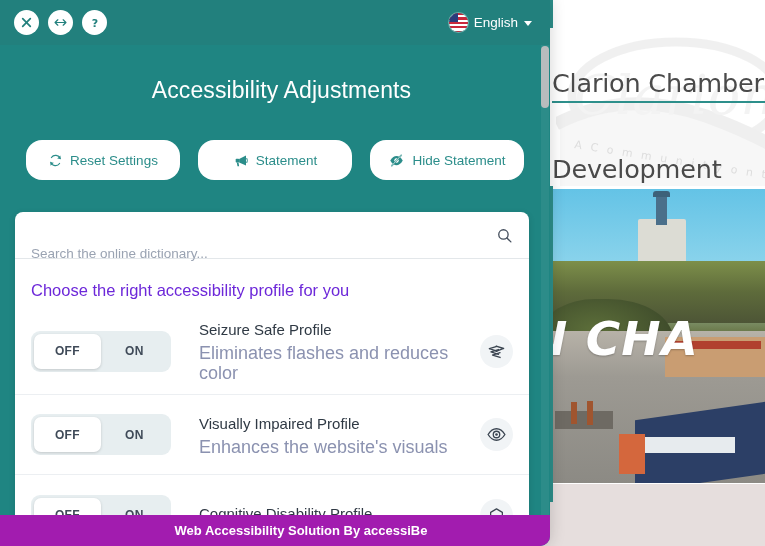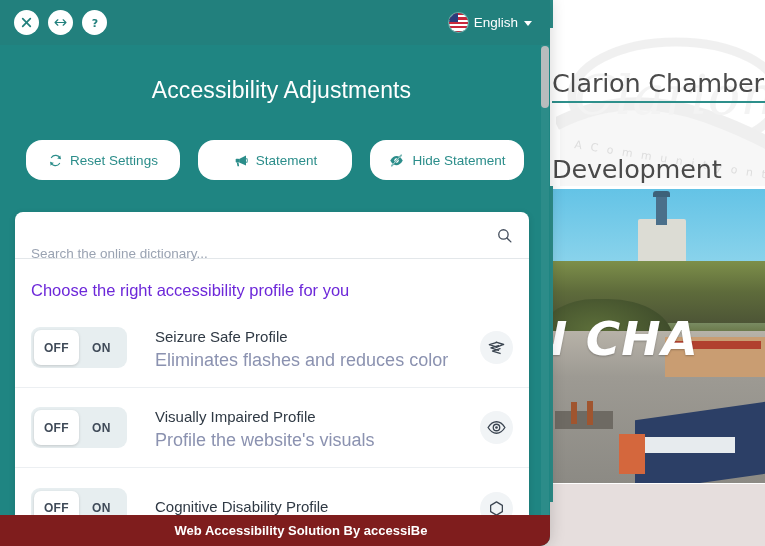--- a/index.html
+++ b/index.html
@@ -320,21 +320,21 @@
     display: flex;
     align-items: center;
     padding: 11px 16px;
     border-bottom: 1px solid #eceff2;
     min-height: 80px;
   }
   .profile-row:last-child { border-bottom: none; }
 
   .toggle {
     display: flex;
-    width: 96px;
+    width: 140px;
     height: 41px;
     border-radius: 9px;
     background: #e7eef0;
     padding: 3px;
     flex: 0 0 auto;
     cursor: pointer;
     overflow: hidden;
   }
   .toggle-side {
     flex: 1 1 50%;
@@ -380,21 +380,21 @@
     color: #3b4551;
   }
   .profile-icon svg { display: block; }
 
   
   #panel-footer {
     position: absolute;
     left: 0; bottom: 0;
     width: 602px;
     height: 31px;
-    background: #7f1d1d;
+    background: #a21caf;
     color: #ffffff;
     display: flex;
     align-items: center;
     justify-content: center;
     font-size: 13px;
     font-weight: 700;
     border-radius: 0 0 10px 0;
   }
 
   
@@ -555,21 +555,21 @@
       </div>
     </div>
 
     <div class="profile-row">
       <div class="toggle">
         <div class="toggle-side active">OFF</div>
         <div class="toggle-side">ON</div>
       </div>
       <div class="profile-text">
         <div class="profile-name">Visually Impaired Profile</div>
-        <div class="profile-desc">Profile the website's visuals</div>
+        <div class="profile-desc">Enhances the website's visuals</div>
       </div>
       <div class="profile-icon">
         <svg width="21" height="21" viewBox="0 0 24 24">
           <path d="M2.4 12 C5.2 7.4 8.6 5.4 12 5.4 C15.4 5.4 18.8 7.4 21.6 12 C18.8 16.6 15.4 18.6 12 18.6 C8.6 18.6 5.2 16.6 2.4 12 Z" stroke="#3b4551" stroke-width="1.5" fill="none"></path>
           <circle cx="12" cy="12" r="3.7" stroke="#3b4551" stroke-width="1.5" fill="none"></circle>
           <circle cx="12" cy="12" r="1.5" fill="#3b4551"></circle>
         </svg>
       </div>
     </div>
 

